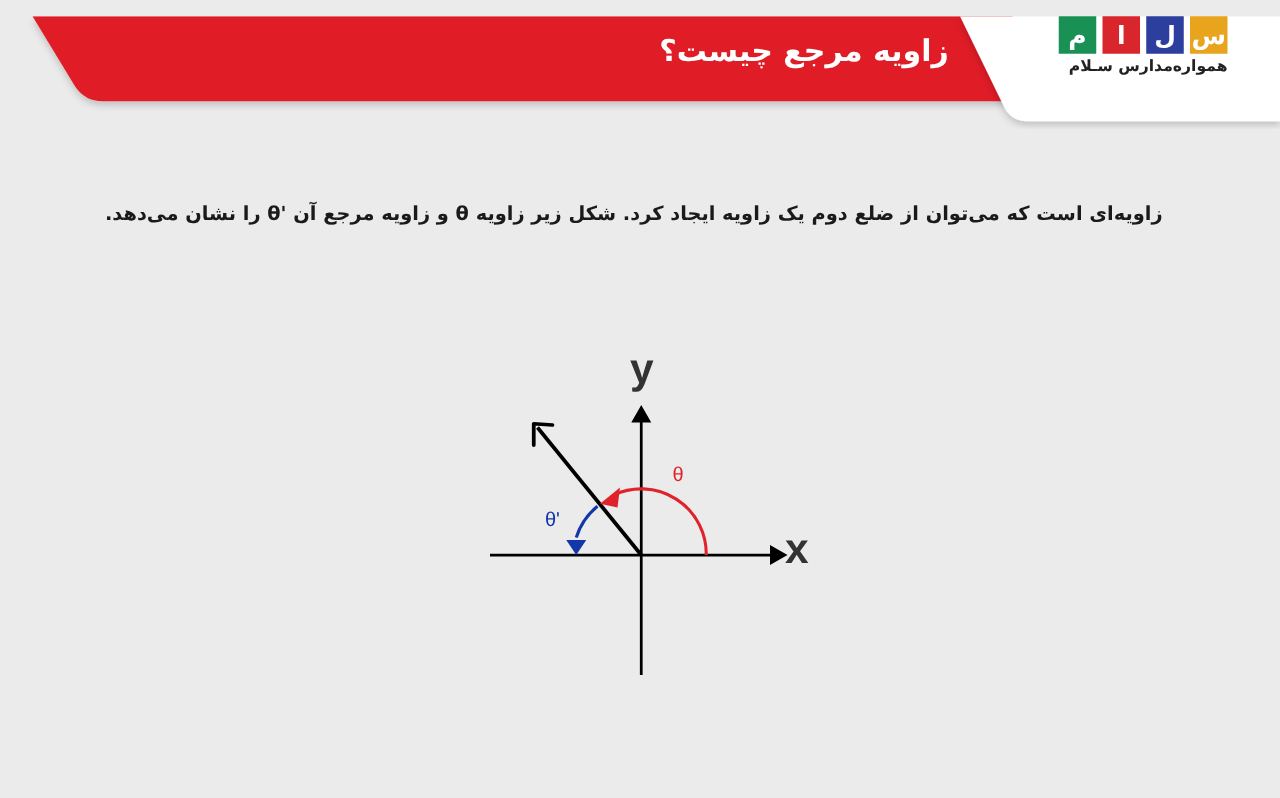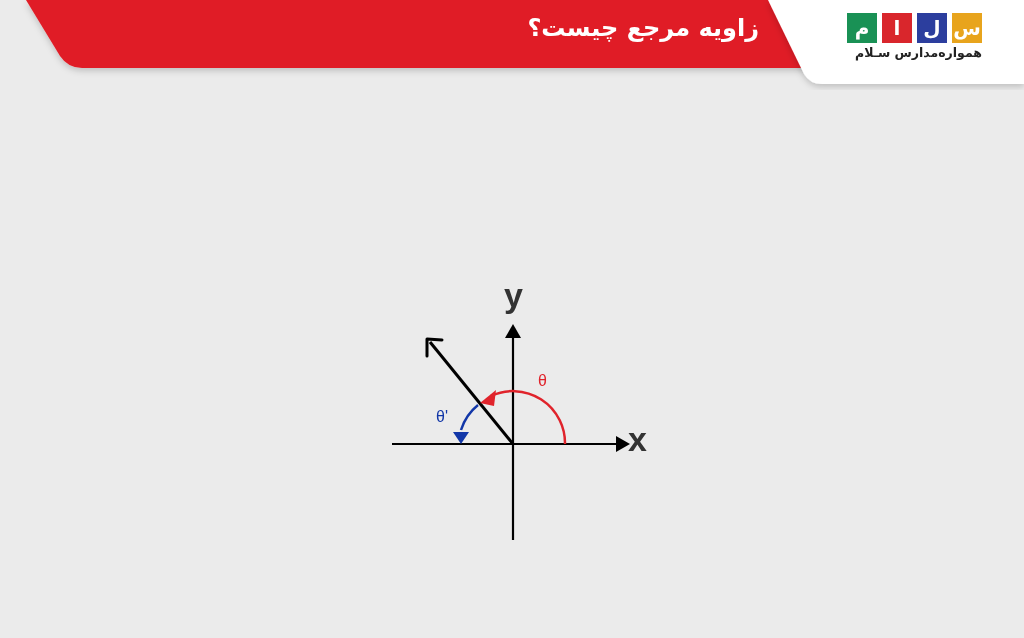--- a/index.html
+++ b/index.html
@@ -2,21 +2,21 @@
 <html><head>
 <meta charset="utf-8">
 <style>
   html, body { margin: 0; padding: 0; }
   body {
     width: 1024px; height: 638px; overflow: hidden;
     background: #ebebeb; position: relative;
     font-family: "DejaVu Sans", sans-serif;
   }
   .header-band {
-    position: absolute; left: 0; top: 0; width: 1024px; height: 68px;
+    position: absolute; left: 0; top: 13px; width: 1024px; height: 68px;
   }
   .header-band svg { position: absolute; left: 0; top: 0; }
   .header-title {
     position: absolute; top: 14px; right: 265px;
     color: #ffffff; font-size: 24px; font-weight: bold; direction: rtl;
     font-family: "DejaVu Sans", sans-serif;
   }
   .logo {
     position: absolute; right: 42px; top: 13px; width: 144px; height: 50px;
   }
@@ -66,20 +66,21 @@
   <div class="logo-tiles">
     <div class="tile" style="background:#e8a41c">س</div>
     <div class="tile" style="background:#2c3e9e">ل</div>
     <div class="tile" style="background:#d9262c">ا</div>
     <div class="tile" style="background:#199155">م</div>
   </div>
   <div class="logo-text">همواره‌مدارس سـلام</div>
 </div>
 
 <div class="paragraph">
+  <p>زاویه‌ای است که می‌توان از ضلع دوم یک زاویه ایجاد کرد. شکل زیر زاویه θ و زاویه مرجع آن 'θ را نشان می‌دهد.</p>
 </div>
 
 <div class="diagram">
   <svg width="290" height="280" viewBox="0 0 290 280">
     <line x1="12" y1="174" x2="240" y2="174" stroke="#000" stroke-width="2.2"></line>
     <polygon points="250,174 236,166 236,182" fill="#000"></polygon>
     <line x1="133" y1="270" x2="133" y2="66" stroke="#000" stroke-width="2.2"></line>
     <polygon points="133,54 125,68 141,68" fill="#000"></polygon>
     <line x1="133" y1="174" x2="50" y2="72" stroke="#000" stroke-width="3"></line>
     <polyline points="47,86 47,69 62,70" fill="none" stroke="#000" stroke-width="3" stroke-linecap="round" stroke-linejoin="round"></polyline>

